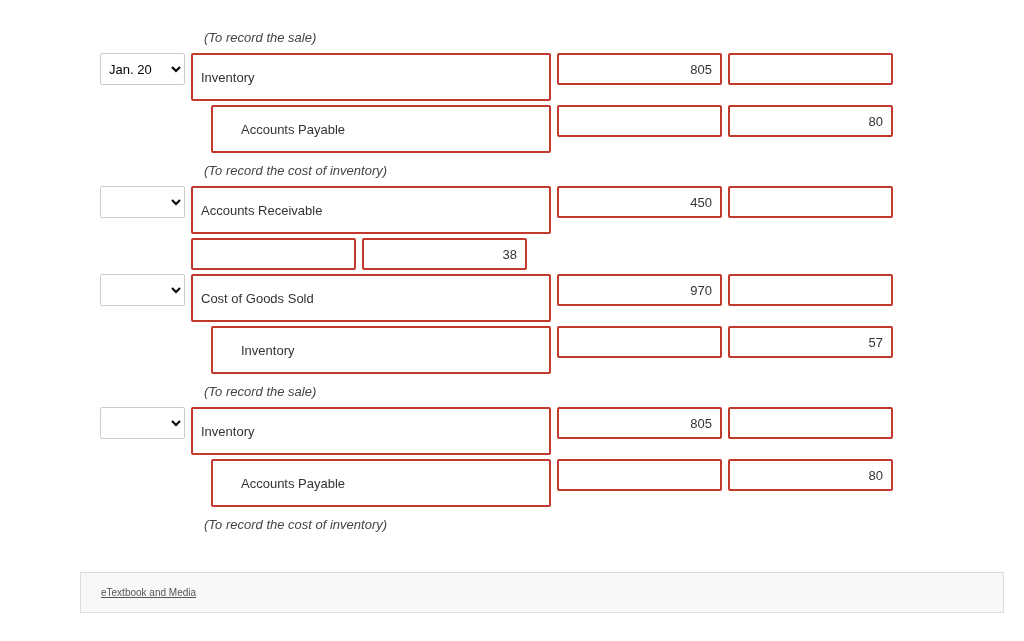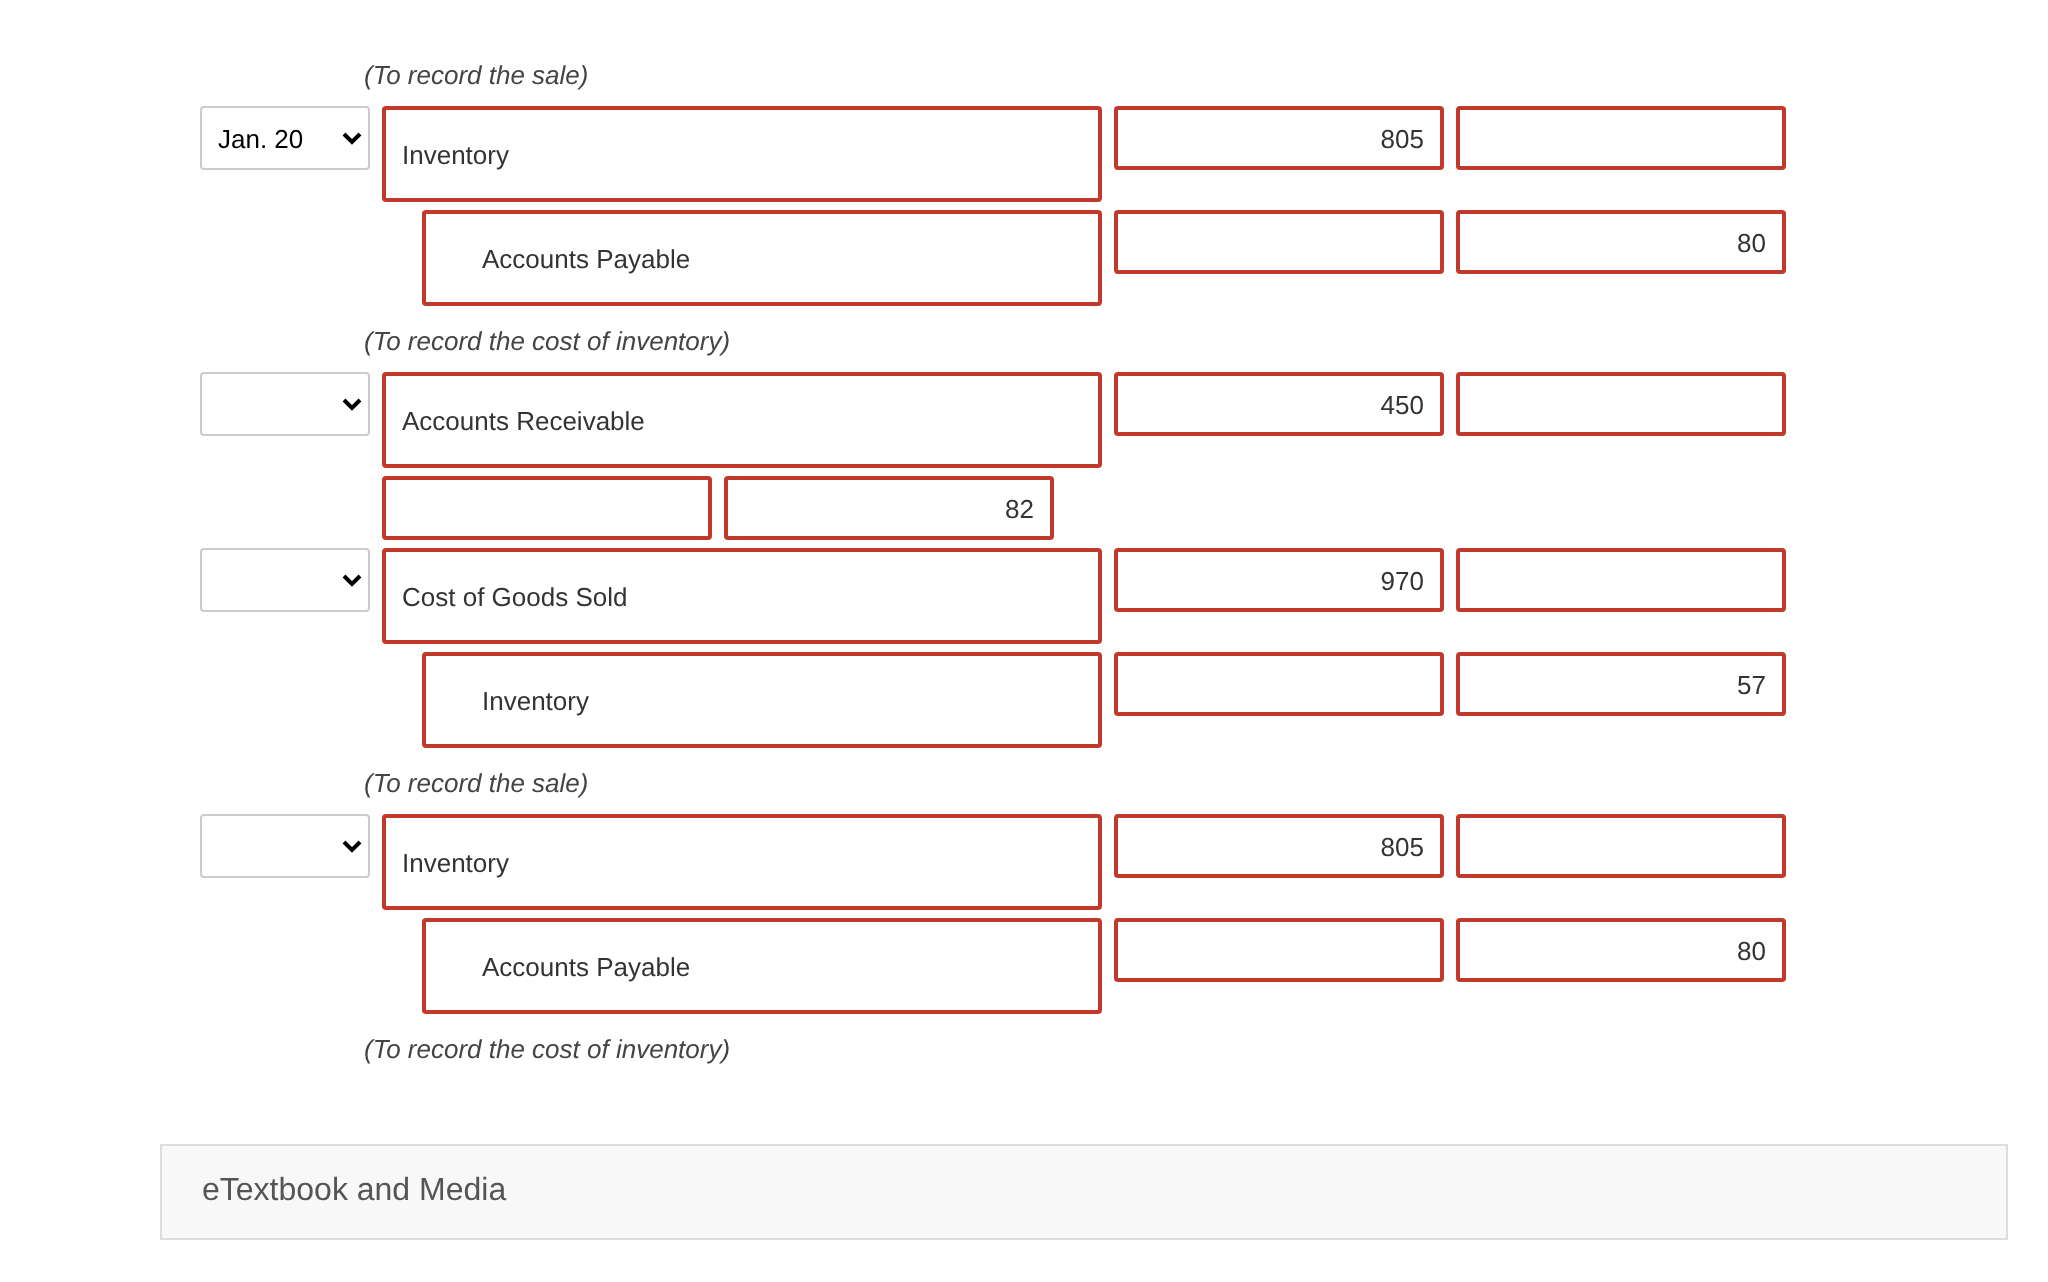--- a/index.html
+++ b/index.html
@@ -11,21 +11,21 @@
     }
     .page-wrapper {
       background: #fff;
       min-height: 641px;
       padding: 20px 20px 20px 100px;
       position: relative;
     }
     .label-text {
       color: #444;
       font-style: italic;
-      margin: 10px 0 8px 82px;
+      margin: 10px 0 8px 104px;
       font-size: 13px;
     }
     .journal-row {
       display: flex;
       margin-bottom: 6px;
       gap: 6px;
     }
     .date-select {
       width: 85px;
       height: 32px;
@@ -73,23 +73,24 @@
     }
     .amount-field.empty {
       
     }
     .etextbook-section {
       margin-top: 40px;
       margin-left: -20px;
       background: #f8f8f8;
       border: 1px solid #ddd;
       padding: 14px 20px;
-      font-size: 16px;
+      font-size: 10px;
       color: #555;
       width: calc(100% + 20px);
+      text-decoration: underline;
     }
     .section-block {
       margin-bottom: 4px;
     }
   </style>
 </head>
 <body>
 
 <div class="page-wrapper">
 
@@ -131,21 +132,21 @@
     <div class="amount-field">
       <span>450</span>
     </div>
     <div class="amount-field empty"></div>
   </div>
 
   <div class="journal-row section-block">
     <div class="date-placeholder"></div>
     <div class="amount-field empty"></div>
     <div class="amount-field">
-      <span>82</span>
+      <span>38</span>
     </div>
   </div>
 
   <div class="journal-row section-block">
     <select class="date-select">
       <option value=""></option>
     </select>
     <div class="account-field">
       <span>Cost of Goods Sold</span>
     </div>

